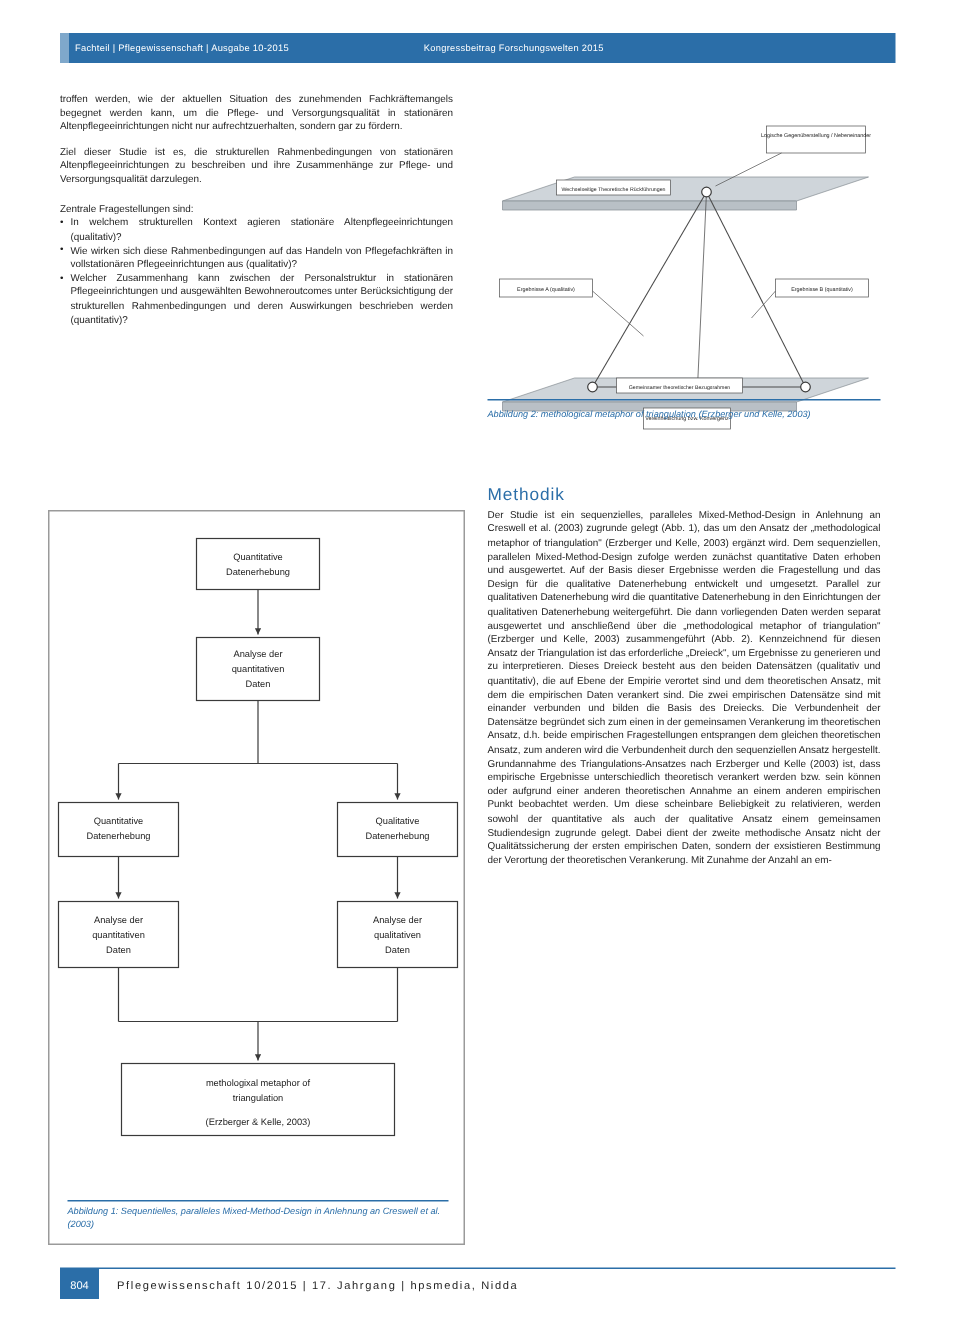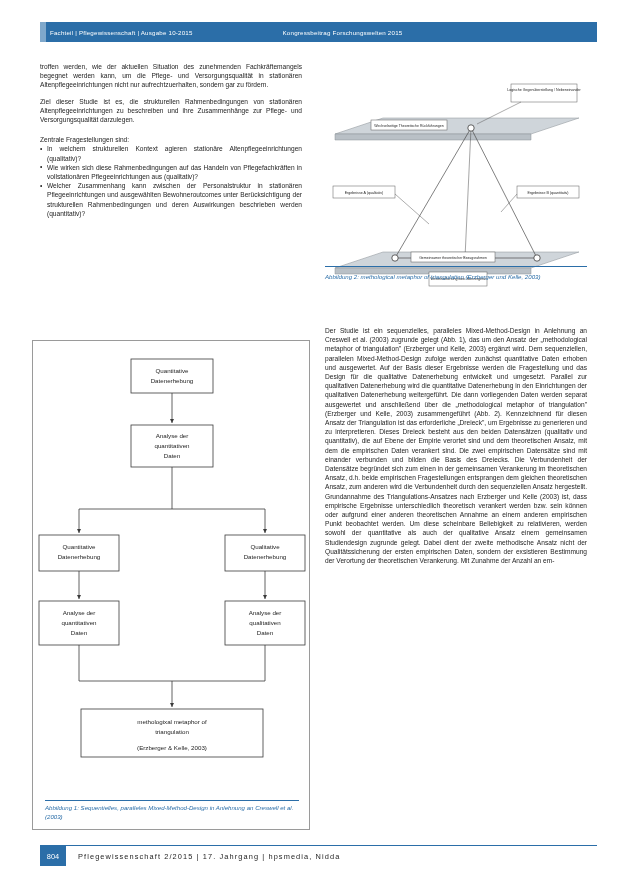--- a/index.html
+++ b/index.html
@@ -303,20 +303,21 @@
       </g>
     </svg>
   </div>
 
   <div class="fig2-rule"></div>
   <div class="fig2-caption-box">
     <div class="fig-caption">Abbildung 2: methological metaphor of triangulation (Erzberger und Kelle, 2003)</div>
   </div>
 
   <div class="col col-right" style="top:326px;">
+    <h2 class="section-head">Methodik</h2>
     <p class="para">Der Studie ist ein sequenzielles, paralleles Mixed-Method-Design in Anlehnung an Creswell et al. (2003) zugrunde gelegt (Abb. 1), das um den Ansatz der „methodological metaphor of triangulation" (Erzberger und Kelle, 2003) ergänzt wird. Dem sequenziellen, parallelen Mixed-Method-Design zufolge werden zunächst quantitative Daten erhoben und ausgewertet. Auf der Basis dieser Ergebnisse werden die Fragestellung und das Design für die qualitative Datenerhebung entwickelt und umgesetzt. Parallel zur qualitativen Datenerhebung wird die quantitative Datenerhebung in den Einrichtungen der qualitativen Datenerhebung weitergeführt. Die dann vorliegenden Daten werden separat ausgewertet und anschließend über die „methodological metaphor of triangulation" (Erzberger und Kelle, 2003) zusammengeführt (Abb. 2). Kennzeichnend für diesen Ansatz der Triangulation ist das erforderliche „Dreieck", um Ergebnisse zu generieren und zu interpretieren. Dieses Dreieck besteht aus den beiden Datensätzen (qualitativ und quantitativ), die auf Ebene der Empirie verortet sind und dem theoretischen Ansatz, mit dem die empirischen Daten verankert sind. Die zwei empirischen Datensätze sind mit einander verbunden und bilden die Basis des Dreiecks. Die Verbundenheit der Datensätze begründet sich zum einen in der gemeinsamen Verankerung im theoretischen Ansatz, d.h. beide empirischen Fragestellungen entsprangen dem gleichen theoretischen Ansatz, zum anderen wird die Verbundenheit durch den sequenziellen Ansatz hergestellt. Grundannahme des Triangulations-Ansatzes nach Erzberger und Kelle (2003) ist, dass empirische Ergebnisse unterschiedlich theoretisch verankert werden bzw. sein können oder aufgrund einer anderen theoretischen Annahme an einem anderen empirischen Punkt beobachtet werden. Um diese scheinbare Beliebigkeit zu relativieren, werden sowohl der quantitative als auch der qualitative Ansatz einem gemeinsamen Studiendesign zugrunde gelegt. Dabei dient der zweite methodische Ansatz nicht der Qualitätssicherung der ersten empirischen Daten, sondern der exsistieren Bestimmung der Verortung der theoretischen Verankerung. Mit Zunahme der Anzahl an em-</p>
   </div>
 
   <div class="fig1">
     <svg width="276" height="460" viewBox="0 0 276 460">
       <defs>
         <marker id="arrow" markerWidth="7" markerHeight="7" refX="5.2" refY="2.6" orient="auto">
           <path d="M0,0 L5.2,2.6 L0,5.2 z" fill="#3a3a3a"></path>
         </marker>
       </defs>
@@ -382,16 +383,16 @@
       </g>
     </svg>
 
     <div class="fig1-caption-rule"></div>
     <div class="fig1-caption">Abbildung 1: Sequentielles, paralleles Mixed-Method-Design in Anlehnung an Creswell et al. (2003)</div>
   </div>
 
   <div class="footer">
     <div class="footer-rule"></div>
     <div class="footer-pagebox">804</div>
-    <div class="footer-text">Pflegewissenschaft 2/2015 | 17. Jahrgang | hpsmedia, Nidda</div>
+    <div class="footer-text">Pflegewissenschaft 10/2015 | 17. Jahrgang | hpsmedia, Nidda</div>
   </div>
 
 </div>
 
 </body></html>

